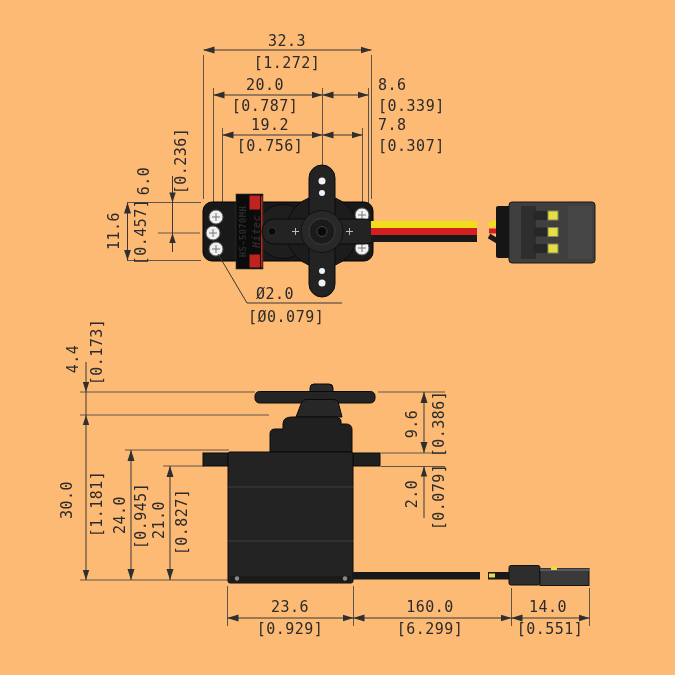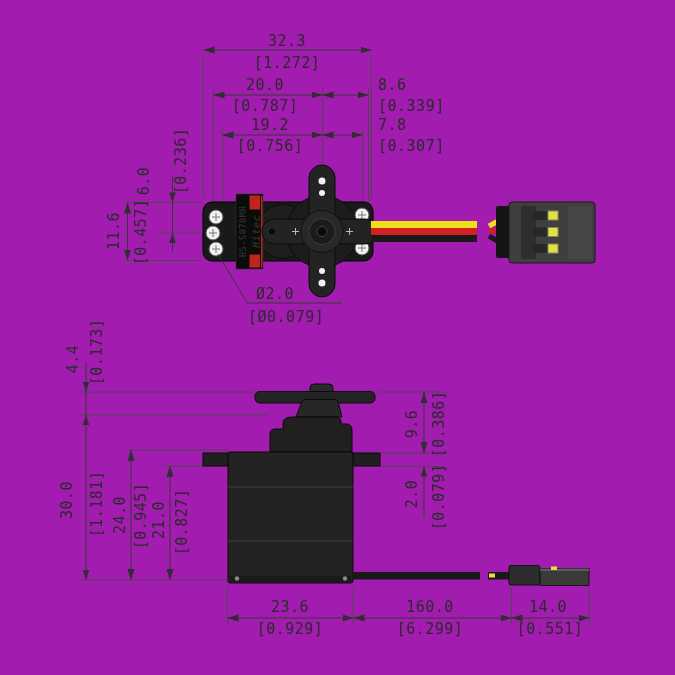--- a/index.html
+++ b/index.html
@@ -1,16 +1,16 @@
 <!DOCTYPE html>
 <html><head>
 <meta charset="utf-8">
 <style>
   html,body{margin:0;padding:0;background:#ffffff;}
-  .page{width:675px;height:675px;background:#a21caf;position:relative;overflow:hidden;}
+  .page{width:675px;height:675px;background:#fdba74;position:relative;overflow:hidden;}
   svg text{
     font-family:"DejaVu Sans Mono","Liberation Mono",monospace;
     font-size:15px; fill:#2b2b2b; letter-spacing:0.5px;
   }
   svg text.small-label{letter-spacing:0.3px;}
   .extline{stroke:#4a4a4a;stroke-width:0.9;}
   .dimline{stroke:#383838;stroke-width:1;}
   .leader{stroke:#383838;stroke-width:1;fill:none;}
   .arrowpoly{fill:#2f2f2f;}
   .bodyfill{fill:#191919;stroke:#000;stroke-width:1;}

